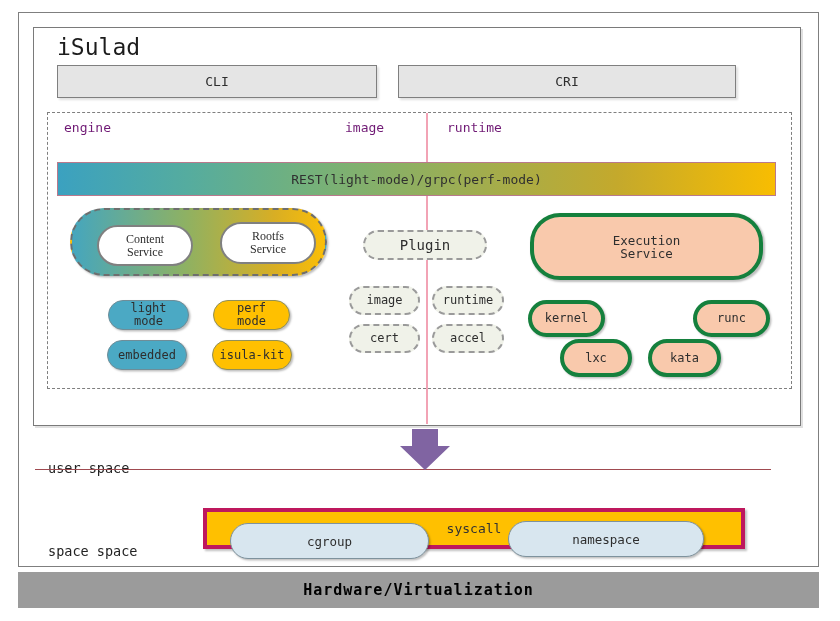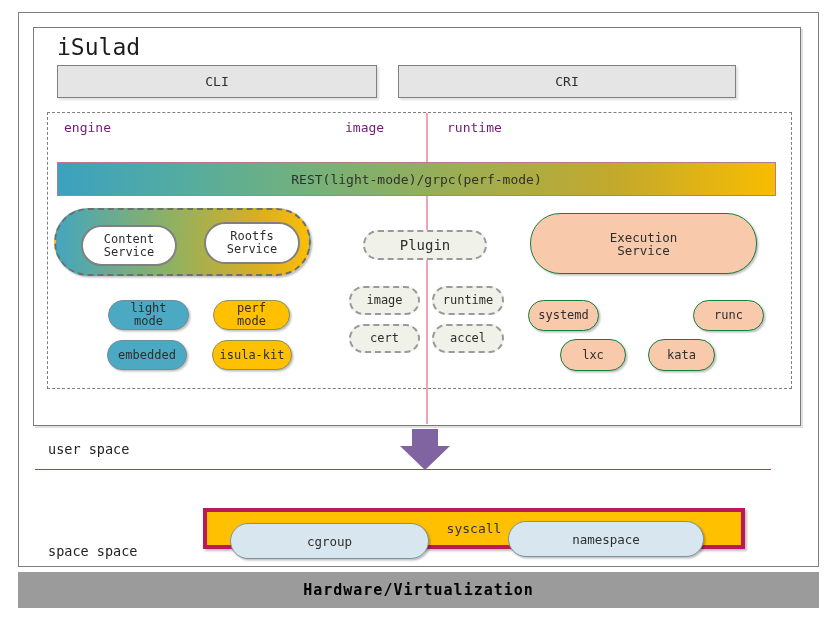--- a/index.html
+++ b/index.html
@@ -24,27 +24,27 @@
   
   .rest-bar{left:57px;top:154px;width:717px;height:32px;z-index:2;
     background:linear-gradient(90deg,#3ba1c0 0%,#55ac9f 18%,#74b17b 35%,#9aae55 55%,#c4a92c 78%,#f8bd01 100%);
     border:1px solid #b9798c;display:flex;align-items:center;justify-content:center;font-size:13px;color:#303030;margin-top:8px;}
   
   .pill{position:absolute;display:flex;align-items:center;justify-content:center;text-align:center;
     border-radius:999px;font-size:12px;line-height:13px;white-space:pre-line;z-index:2;
     box-shadow:1.5px 1.5px 2px rgba(0,0,0,0.25);}
   .teal{background:#4ba9c4;border:1px solid #6f8d98;}
   .yellow{background:#ffc000;border:1px solid #8f8f5a;}
-  .salmon{background:#f9c9ac;border:1px solid #15803d;}
+  .salmon{background:#f9c9ac;border:4px solid #15803d;}
   .ghost{background:#f0f2e9;border:2px dashed #9a9a9a;box-shadow:none;}
   .blue{background:#d8e6ef;border:1px solid #7e929d;font-size:12.5px;}
   .white-pill{background:#ffffff;border:2px solid #808080;box-shadow:none;}
-  .engine-grad{left:54px;top:208px;width:253px;height:64px;border-radius:34px;z-index:2;
+  .engine-grad{left:70px;top:208px;width:253px;height:64px;border-radius:34px;z-index:2;
     background:linear-gradient(90deg,#45a6be 0%,#8eb163 45%,#d8ae24 80%,#fbbe07 100%);
-    border:2px dashed #6e6e6e;box-shadow:1.5px 1.5px 2px rgba(0,0,0,0.25);}
+    border:2px dashed #6e6e6e;box-shadow:1.5px 1.5px 2px rgba(0,0,0,0.25);font-family:Liberation Serif, serif;}
   .exec{left:530px;top:213px;width:225px;height:59px;border-radius:30px;font-size:12.5px;}
   
   .space-label{font-size:13.5px;color:#232323;}
   .red-hline{left:35px;top:469px;width:736px;height:0;border-top:1.5px solid #a04a50;}
   .syscall-bar{left:203px;top:480px;width:534px;height:33px;background:#ffc000;border:4px solid #be185d;
     display:flex;align-items:center;justify-content:center;font-size:13px;color:#333;
     box-shadow:2px 2px 2px rgba(0,0,0,0.25);z-index:2;margin-top:28px;}
   .hw-bar{left:18px;top:572px;width:801px;height:36px;background:#9b9b9b;
     display:flex;align-items:center;justify-content:center;font-size:15px;font-weight:bold;
     color:#000000;letter-spacing:1px;}
@@ -86,26 +86,26 @@
   <div class="pill yellow" style="left:212px;top:340px;width:78px;height:28px;">isula-kit</div>
 
   <div class="pill ghost" style="left:363px;top:230px;width:120px;height:26px;font-size:14px;">Plugin</div>
   <div class="pill ghost" style="left:349px;top:286px;width:67px;height:25px;">image</div>
   <div class="pill ghost" style="left:432px;top:286px;width:68px;height:25px;">runtime</div>
   <div class="pill ghost" style="left:349px;top:324px;width:67px;height:25px;">cert</div>
   <div class="pill ghost" style="left:432px;top:324px;width:68px;height:25px;">accel</div>
 
   <div class="pill salmon exec">Execution
 Service</div>
-  <div class="pill salmon" style="left:528px;top:300px;width:69px;height:29px;">systemd</div>
+  <div class="pill salmon" style="left:528px;top:300px;width:69px;height:29px;">kernel</div>
   <div class="pill salmon" style="left:693px;top:300px;width:69px;height:29px;">runc</div>
   <div class="pill salmon" style="left:560px;top:339px;width:64px;height:30px;">lxc</div>
   <div class="pill salmon" style="left:648px;top:339px;width:65px;height:30px;">kata</div>
 
-  <div class="abs space-label" style="left:48px;top:441px;text-align:center;">user space</div>
+  <div class="abs space-label" style="left:48px;top:460px;text-align:center;">user space</div>
 
   <div class="abs arrow-wrap">
     <svg width="50" height="41" viewBox="0 0 50 41" xmlns="http://www.w3.org/2000/svg">
       <polygon points="12,0 38,0 38,17 50,17 25,41 0,17 12,17" fill="#8064a2"></polygon>
     </svg>
   </div>
 
   <div class="abs red-hline"></div>
 
   <div class="abs syscall-bar">syscall</div>

